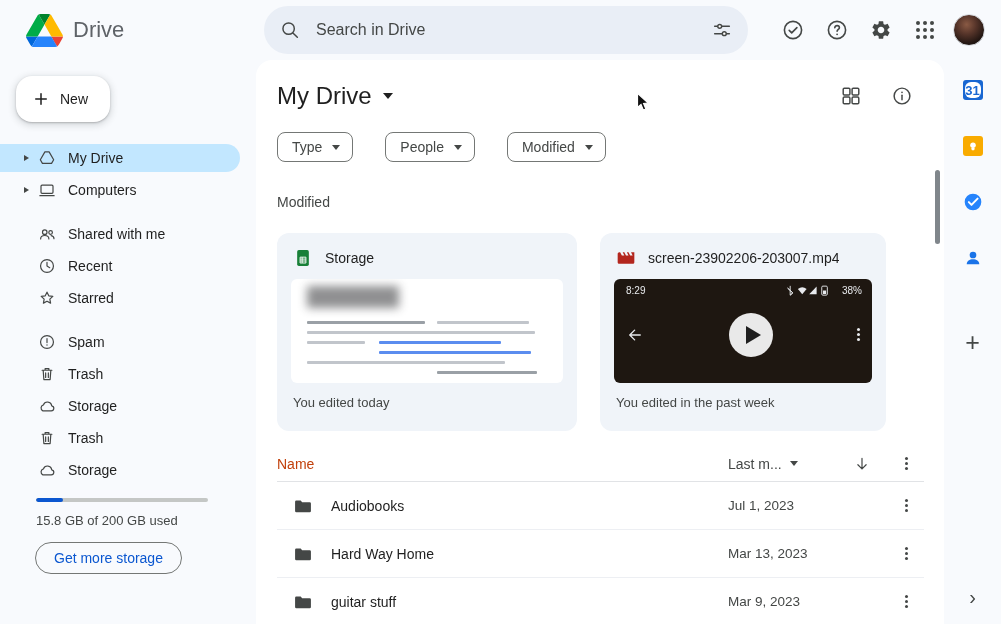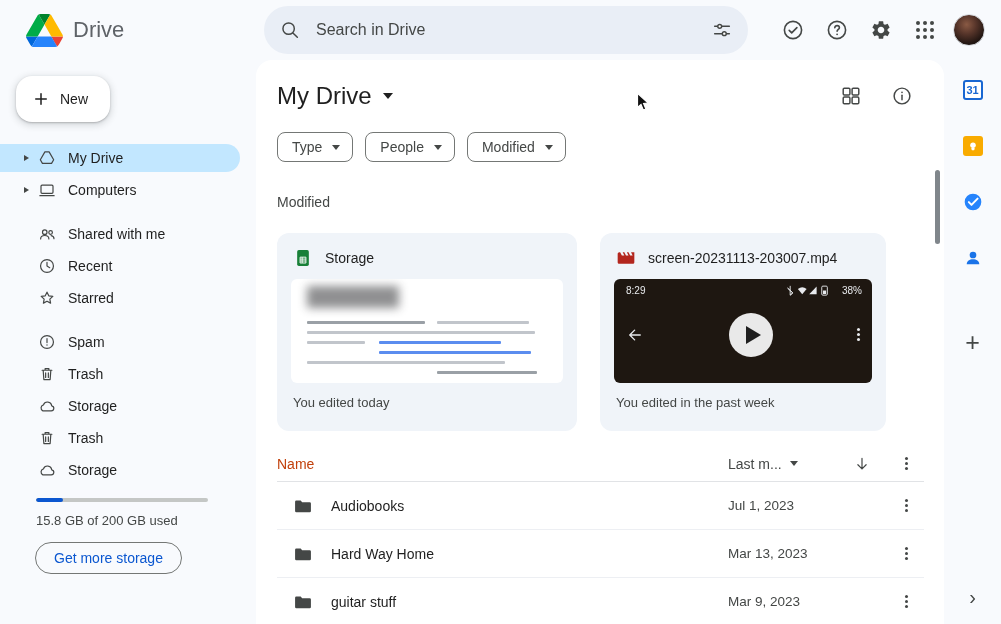--- a/index.html
+++ b/index.html
@@ -46,21 +46,21 @@
   
   .main-card { position:absolute; top:60px; left:256px; width:688px; bottom:0; background:#fff;
                border-radius:16px 16px 0 0; padding:22px 20px 0 21px; }
   .main-header { display:flex; align-items:center; }
   .title-wrap { display:flex; align-items:center; gap:11px; cursor:pointer; }
   .page-title { font-size:24px; font-weight:400; color:#1f1f1f; }
   .tri-down { width:0; height:0; border-left:4.5px solid transparent; border-right:4.5px solid transparent; border-top:5.5px solid #444746; }
   .tri-down.lg { border-left-width:5.5px; border-right-width:5.5px; border-top-width:6.5px; border-top-color:#1f1f1f; }
   .view-controls { margin-left:auto; display:flex; gap:23px; margin-right:8px; }
   .view-controls .icon-btn { width:28px; height:28px; }
-  .chips { display:flex; gap:12px; margin-top:22px; }
+  .chips { display:flex; gap:32px; margin-top:22px; }
   .chip { display:inline-flex; align-items:center; gap:10px; height:30px; padding:0 12px 0 14px; border:1px solid #747775;
           border-radius:8px; background:#fff; font-size:14px; color:#444746; cursor:pointer; }
   .suggested-heading { margin-top:32px; font-size:14px; color:#444746; }
 
   .cards { display:flex; gap:23px; margin-top:23px; }
   .sg-card { width:300px; height:198px; background:#F0F4F9; border-radius:12px; cursor:pointer; display:flex; flex-direction:column; overflow:hidden; }
   .sg-card.video { width:286px; }
   .sg-head { display:flex; align-items:center; gap:12px; padding:15px 16px 11px 16px; }
   .sg-title { font-size:14px; color:#1f1f1f; white-space:nowrap; overflow:hidden; text-overflow:ellipsis; }
   .sg-thumb { margin:0 14px; height:104px; border-radius:6px; position:relative; overflow:hidden; }
@@ -86,22 +86,22 @@
   .list-row { height:48px; border-bottom:1px solid #EDEFF3; cursor:pointer; }
   .row-name { display:flex; align-items:center; gap:18px; padding-left:16px; font-size:14px; color:#1f1f1f; }
   .row-date { font-size:13.5px; color:#444746; }
   .cell-center { display:flex; justify-content:center; }
   .scroll-thumb { position:absolute; top:110px; right:4px; width:5px; height:74px; border-radius:3px; background:#80868B; cursor:grab; }
 
   
   .rail { position:absolute; top:60px; right:0; width:57px; bottom:0; display:flex; flex-direction:column; align-items:center; padding-top:12px; }
   .rail-btn { width:36px; height:36px; border:none; background:transparent; border-radius:50%; display:flex; align-items:center; justify-content:center; margin-bottom:20px; cursor:pointer; }
   .cal-icon { width:20px; height:20px; background:#1967D2; border-radius:3px; display:flex; align-items:center; justify-content:center; }
-  .cal-inner { width:16px; height:16px; background:#fff; border-radius:1px; display:flex; align-items:center; justify-content:center;
-               font-size:11px; font-weight:bold; color:#1967D2; }
+  .cal-inner { width:16px; height:16px; background:#fff; border-radius:6px; display:flex; align-items:center; justify-content:center;
+               font-size:13px; font-weight:bold; color:#1967D2; }
   .keep-icon { width:20px; height:20px; background:#F9AB00; border-radius:3px; display:flex; align-items:center; justify-content:center; }
   .rail-plus { font-size:25px; color:#444746; line-height:1; margin-top:32px; }
   .rail-expand { position:absolute; bottom:12px; font-size:20px; color:#444746; line-height:1; cursor:pointer; width:30px; height:30px; display:flex; align-items:center; justify-content:center; }
 
   
   .cursor { position:absolute; left:636px; top:92px; z-index:50; pointer-events:none; }
 </style>
 </head>
 <body>
 
@@ -369,21 +369,21 @@
           <div class="bar" style="left:146px;top:92px;width:100px;background:#9aa0a6"></div>
         </div>
         <div class="sg-status">You edited today</div>
       </div>
 
       <div class="sg-card video">
         <div class="sg-head">
           <svg width="20" height="20" viewBox="0 0 24 24">
             <path d="M18 5l2 4h-3l-2-4h-2l2 4h-3l-2-4H8l2 4H7L5 5H4c-1.1 0-2 .9-2 2v10c0 1.1.9 2 2 2h16c1.1 0 2-.9 2-2V5h-4z" fill="#B3261E"></path>
           </svg>
-          <span class="sg-title">screen-20231113-203007.mp4</span>
+          <span class="sg-title">screen-23902206-203007.mp4</span>
         </div>
         <div class="sg-thumb vid-thumb">
           <div class="vt-statusbar">
             <span class="vt-time">8:29</span>
             <span class="vt-right">
               <svg width="52" height="11" viewBox="0 0 56 11">
                 <g stroke="#E8EAED" stroke-width="1" fill="none">
                   <path d="M4.5 0.5v10l2.8-2.4-5.6-5.2M4.5 10.5l2.8-2.4-5.6-5.2"></path>
                 </g>
                 <path d="M17.5 9.5 12.8 3.8a7.4 7.4 0 0 1 9.4 0Z" fill="#E8EAED"></path>

